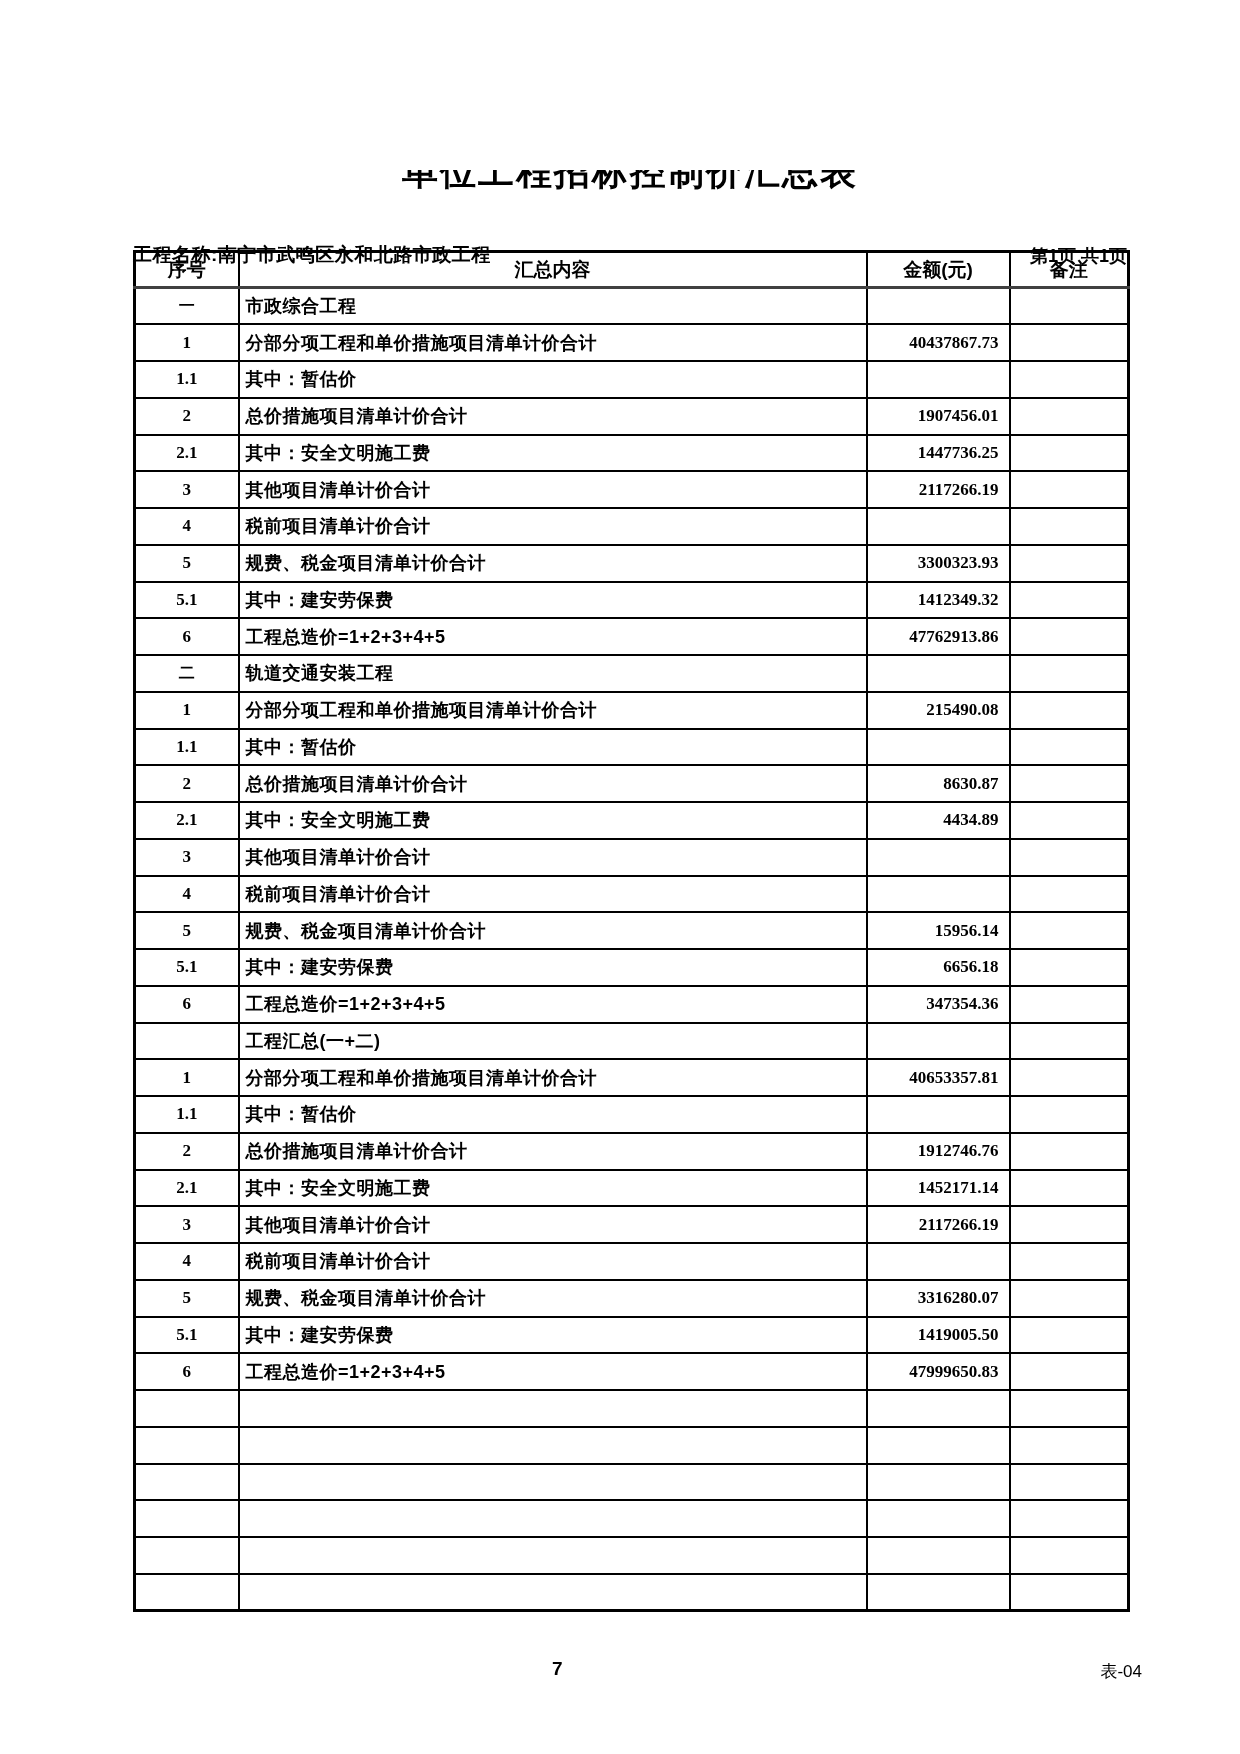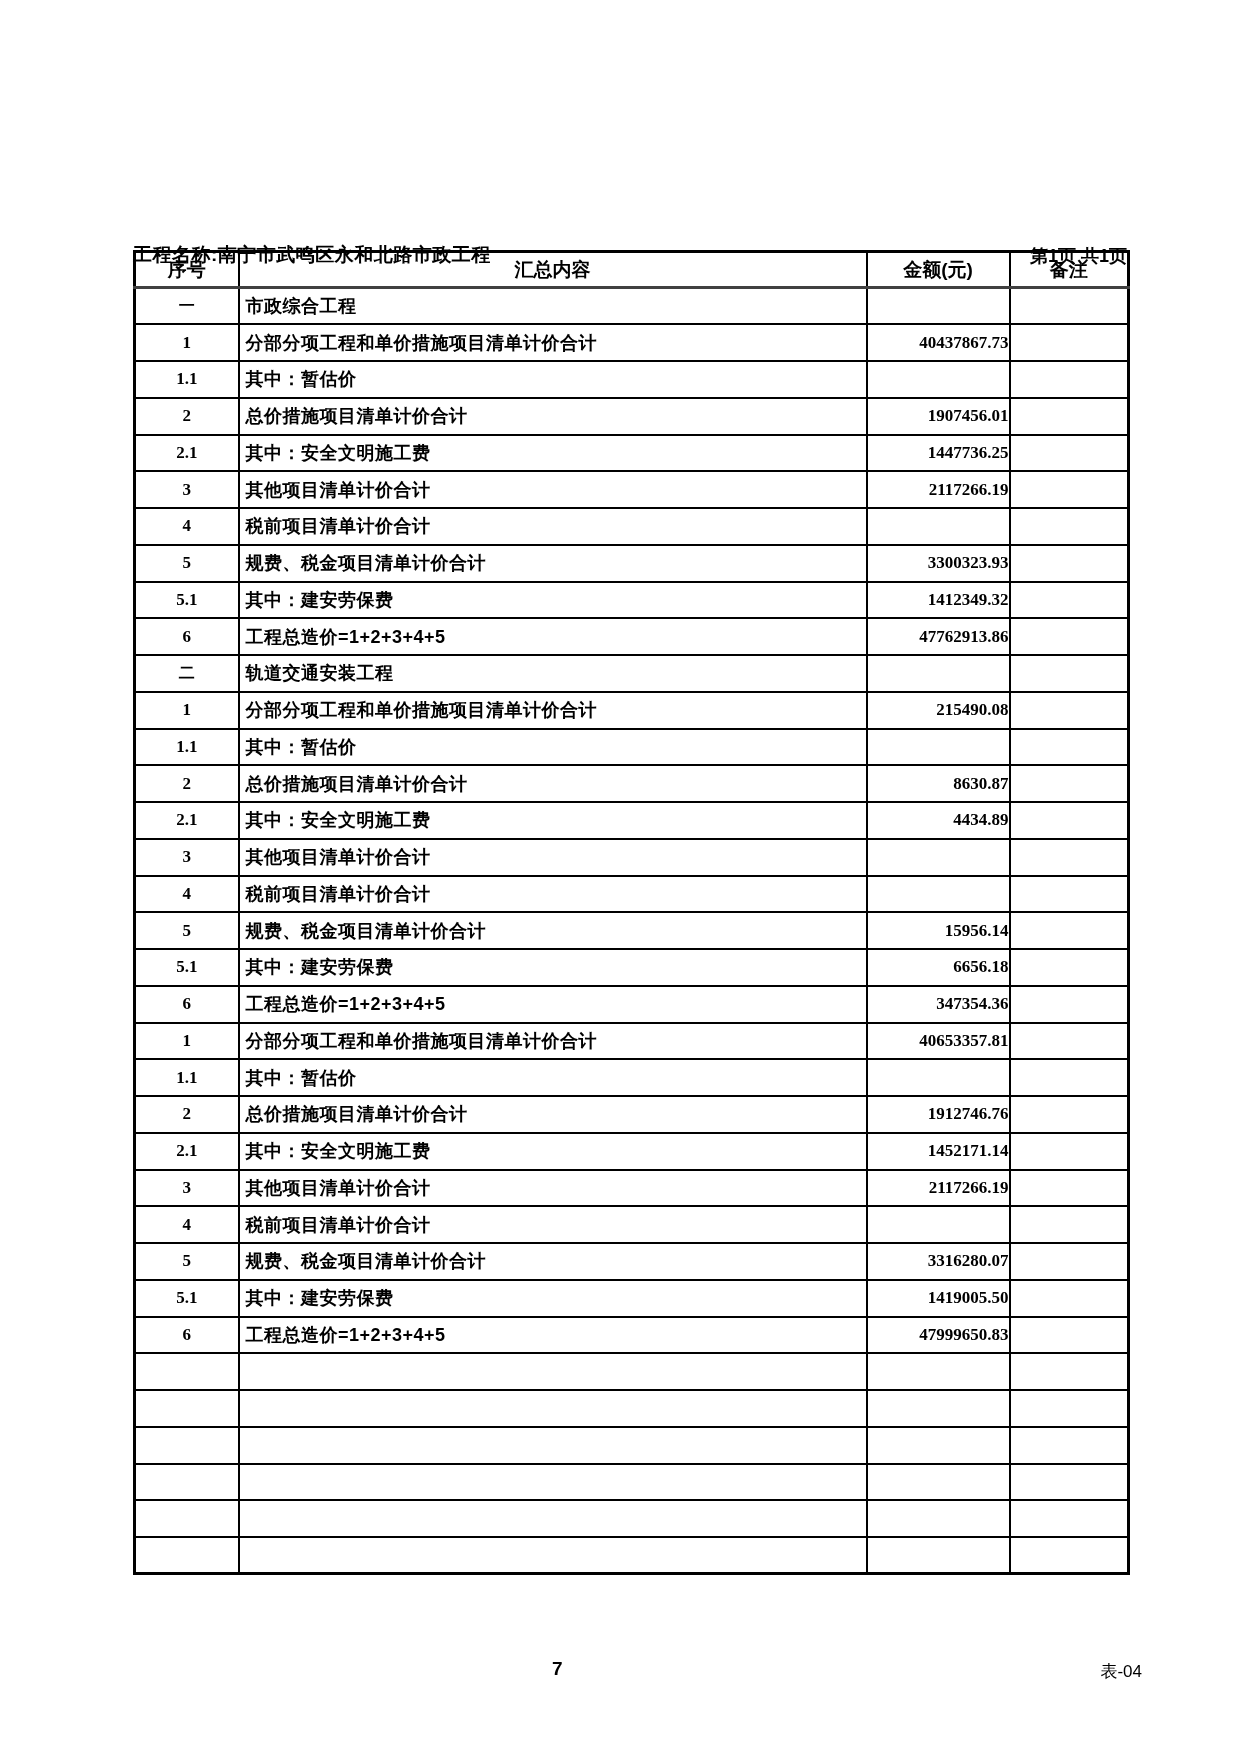--- a/index.html
+++ b/index.html
@@ -88,20 +88,21 @@
   td.cell-no.cjk { font-family: "Liberation Sans", sans-serif; font-size: 16px; }
   td.cell-content {
     text-align: left;
     padding-left: 6px;
     font-size: 18px;
     font-weight: bold;
     letter-spacing: 0.5px;
   }
   td.cell-amount {
     text-align: right;
+    padding-right: 10px;
     font-family: "Liberation Serif", serif;
     font-weight: bold;
     font-size: 17px;
   }
   td.cell-note { }
   #footer-page-number {
     position: absolute;
     left: 552px;
     top: 1658px;
     font-size: 19px;
@@ -114,20 +115,23 @@
     top: 1660px;
     font-size: 17px;
     font-weight: normal;
   }
 </style>
 </head>
 <body>
 
 <div id="page">
 
+  <div id="title-clip">
+    <span class="title-text">单位工程招标控制价汇总表</span>
+  </div>
 
   <div id="meta-line">
     <span id="project-name">工程名称:南宁市武鸣区永和北路市政工程</span>
     <span id="page-indicator">第1页 共1页</span>
   </div>
 
   <table id="summary-table">
     <colgroup>
       <col class="c-no">
         <col class="c-content">
@@ -257,20 +261,26 @@
           <td class="cell-amount">6656.18</td>
           <td class="cell-note"></td>
         </tr>
         <tr>
           <td class="cell-no">6</td>
           <td class="cell-content">工程总造价=1+2+3+4+5</td>
           <td class="cell-amount">347354.36</td>
           <td class="cell-note"></td>
         </tr>
         <tr>
+          <td class="cell-no"></td>
+          <td class="cell-content">工程汇总(一+二)</td>
+          <td class="cell-amount"></td>
+          <td class="cell-note"></td>
+        </tr>
+        <tr>
           <td class="cell-no">1</td>
           <td class="cell-content">分部分项工程和单价措施项目清单计价合计</td>
           <td class="cell-amount">40653357.81</td>
           <td class="cell-note"></td>
         </tr>
         <tr>
           <td class="cell-no">1.1</td>
           <td class="cell-content">其中：暂估价</td>
           <td class="cell-amount"></td>
           <td class="cell-note"></td>

